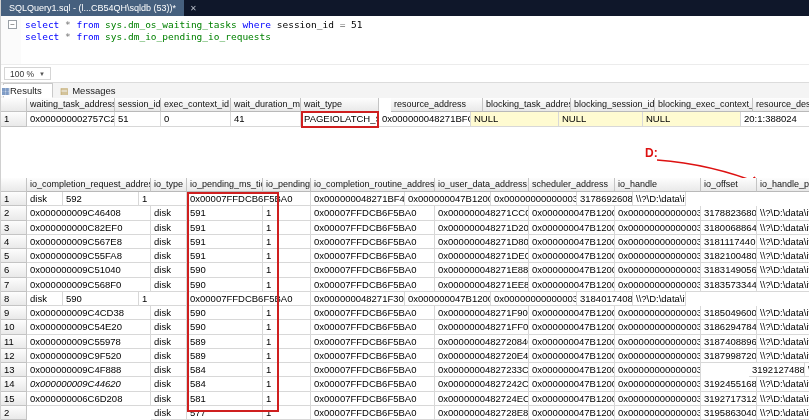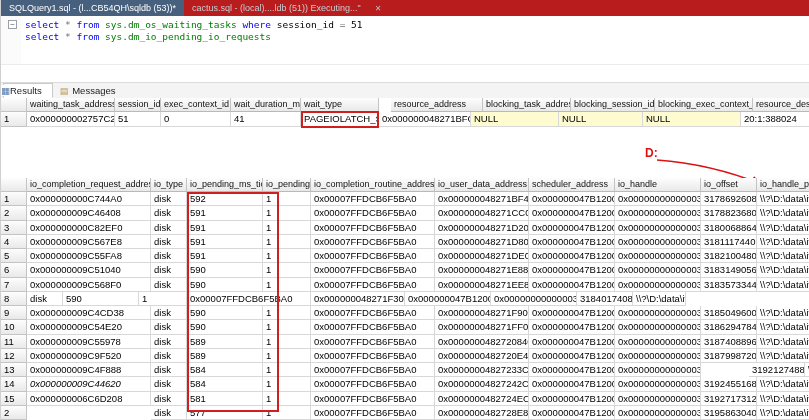--- a/index.html
+++ b/index.html
@@ -1,20 +1,20 @@
 <!DOCTYPE html>
 <html><head>
 <meta charset="utf-8">
 <style>
   *{margin:0;padding:0;box-sizing:border-box;}
   body{font-family:"Liberation Sans","DejaVu Sans",sans-serif;background:#fff;}
   .screen{position:relative;width:809px;height:420px;overflow:hidden;background:#fff;border-left:1px solid #d0d0d0;}
 
   
-  .tabbar{position:absolute;left:0;top:0;width:809px;height:16px;background:#b91c1c;display:flex;align-items:stretch;}
+  .tabbar{position:absolute;left:0;top:0;width:809px;height:16px;background:#0f172a;display:flex;align-items:stretch;}
   .doc-tab{display:flex;align-items:center;padding:0 8px;font-size:9px;color:#c9ccd4;white-space:nowrap;}
   .doc-tab.active{background:#46607e;color:#fff;}
   .tab-close{color:#b7bcc6;font-size:8px;display:flex;align-items:center;padding:0 6px;}
 
   
   .editor{position:absolute;left:0;top:16px;width:809px;height:49px;background:#fff;border-bottom:1px solid #ececec;}
   .gutter{position:absolute;left:0;top:0;width:20px;height:100%;background:#fbfbfb;}
   .foldbox{position:absolute;left:7px;top:4px;width:9px;height:9px;border:1px solid #9aa0a6;font-size:8px;line-height:7px;text-align:center;color:#555;background:#fff;}
   .code{position:absolute;left:24px;top:3px;font-family:"DejaVu Sans Mono","Liberation Mono",monospace;font-size:9.5px;line-height:12px;white-space:pre;}
   .tok-keyword{color:#0000ff;}
@@ -58,33 +58,36 @@
 </style>
 </head>
 <body>
 
 <div class="screen">
 
   <div class="tabbar" id="tabbar">
       <div class="doc-tab active">
         <span>SQLQuery1.sql - (l...CB54QH\sqldb (53))*</span>
       </div>
-      <div class="doc-tab">
-        <span>cactus.sql - (local)....ldb (51)) Executing..."</span>
-      </div>
       <span class="tab-close">✕</span>
     </div>
 
   <div class="editor">
     <div class="gutter">
       <div class="foldbox">−</div>
     </div>
     <div class="code" id="code"><div class="code-line"><span class="tok-keyword">select </span><span class="tok-operator">* </span><span class="tok-keyword">from </span><span class="tok-sysobject">sys.dm_os_waiting_tasks </span><span class="tok-keyword">where </span><span class="tok-plain">session_id </span><span class="tok-operator">= </span><span class="tok-plain">51</span></div><div class="code-line"><span class="tok-keyword">select </span><span class="tok-operator">* </span><span class="tok-keyword">from </span><span class="tok-sysobject">sys.dm_io_pending_io_requests</span></div></div>
   </div>
 
+  <div class="zoombar">
+    <div class="zoom">
+      <span>100 %</span>
+      <span class="caret">▼</span>
+    </div>
+  </div>
 
   <div class="results-tabs" id="resultsTabs">
       <div class="rtab active">
         <span class="rtab-icon grid">▦</span>
         <span>Results</span>
       </div>
       <div class="rtab">
         <span class="rtab-icon messages">▤</span>
         <span>Messages</span>
       </div>
@@ -138,21 +141,20 @@
         <div class="gcell ghcell" style="width: 48px;">io_pending</div>
         <div class="gcell ghcell" style="width: 124px;">io_completion_routine_address</div>
         <div class="gcell ghcell" style="width: 94px;">io_user_data_address</div>
         <div class="gcell ghcell" style="width: 86px;">scheduler_address</div>
         <div class="gcell ghcell" style="width: 86px;">io_handle</div>
         <div class="gcell ghcell" style="width: 56px;">io_offset</div>
         <div class="gcell ghcell" style="width: 53px;">io_handle_path</div>
       </div>
       <div class="grow">
         <div class="gcell rownum" style="width: 26px;">1</div>
-        <div class="gcell" style="width: 124px;">0x000000000C744A0</div>
         <div class="gcell" style="width: 36px;">disk</div>
         <div class="gcell" style="width: 76px;">592</div>
         <div class="gcell" style="width: 48px;">1</div>
         <div class="gcell" style="width: 124px;">0x00007FFDCB6F5BA0</div>
         <div class="gcell" style="width: 94px;">0x000000048271BF40</div>
         <div class="gcell" style="width: 86px;">0x000000047B120040</div>
         <div class="gcell" style="width: 86px;">0x0000000000000300</div>
         <div class="gcell" style="width: 56px;">3178692608</div>
         <div class="gcell" style="width: 53px;">\\?\D:\data\ive</div>
       </div>

